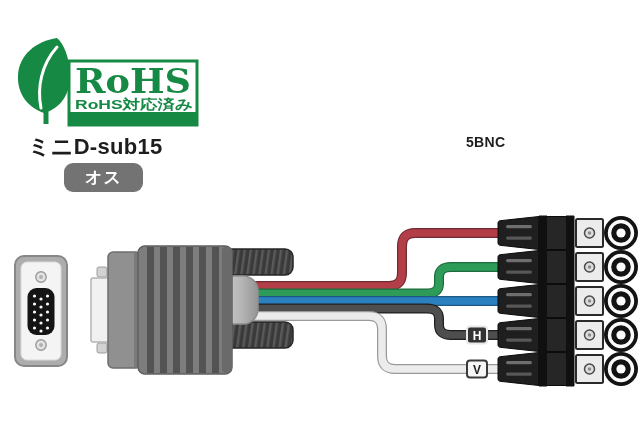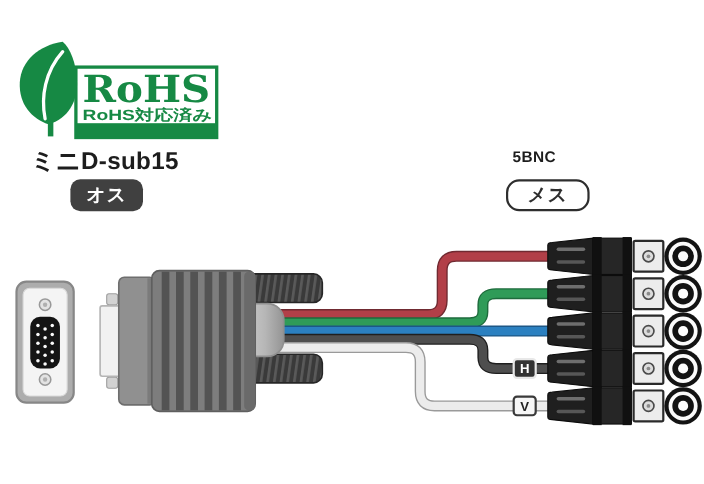--- a/index.html
+++ b/index.html
@@ -16,21 +16,21 @@
     position:absolute;color:#1d1d1d;font-weight:700;white-space:nowrap;
     letter-spacing:0.3px;
   }
   .label-left{left:28px;top:132px;font-size:22px;}
   .label-right{left:466px;top:134px;font-size:14px;}
   .badge{
     position:absolute;height:29px;display:flex;align-items:center;justify-content:center;
     font-size:17px;font-weight:700;box-sizing:border-box;letter-spacing:1px;
   }
   .badge-dark{
-    left:64px;top:163px;width:66px;background:#404040;color:#ffffff;border-radius:9px;
+    left:64px;top:163px;width:79px;background:#737373;color:#ffffff;border-radius:9px;
   }
   .badge-light{
     left:460px;top:163px;width:76px;background:#ffffff;color:#2e2e2e;
     border:2.5px solid #2e2e2e;border-radius:12px;
   }
   .cable-svg{position:absolute;left:0;top:0;width:640px;height:440px;}
   .tag-text{font-family:"Liberation Sans",sans-serif;font-weight:bold;font-size:12px;}
 </style>
 </head>
 <body>
@@ -47,21 +47,20 @@
     <g>
       <rect x="31.5" y="70" width="5" height="18" fill="#168944"></rect>
       <path d="M45 2 C24 5 7 19 6 39 C5 59 17 72 32 77 C50 72 59 56 58 37 C57 21 52 8 45 2 Z" fill="#168944"></path>
       <path d="M29 72 C25 52 29 29 45 11" stroke="#ffffff" stroke-width="3" fill="none" stroke-linecap="round"></path>
     </g>
   </svg>
 
   <div class="label label-left">ミニD-sub15</div>
   <div class="badge badge-dark">オス</div>
   <div class="label label-right">5BNC</div>
-  <div class="badge badge-light">メス</div>
 
   <svg class="cable-svg" viewBox="0 0 640 440">
     <defs>
       <pattern id="knurl" width="6" height="6" patternUnits="userSpaceOnUse" patternTransform="rotate(8)">
         <rect width="6" height="6" fill="#3a3a3a"></rect>
         <rect width="2.4" height="6" fill="#5a5a5a"></rect>
       </pattern>
       <linearGradient id="bootGrad" x1="0" y1="0" x2="1" y2="0">
         <stop offset="0" stop-color="#d4d4d4"></stop>
         <stop offset="0.6" stop-color="#b6b6b6"></stop>

